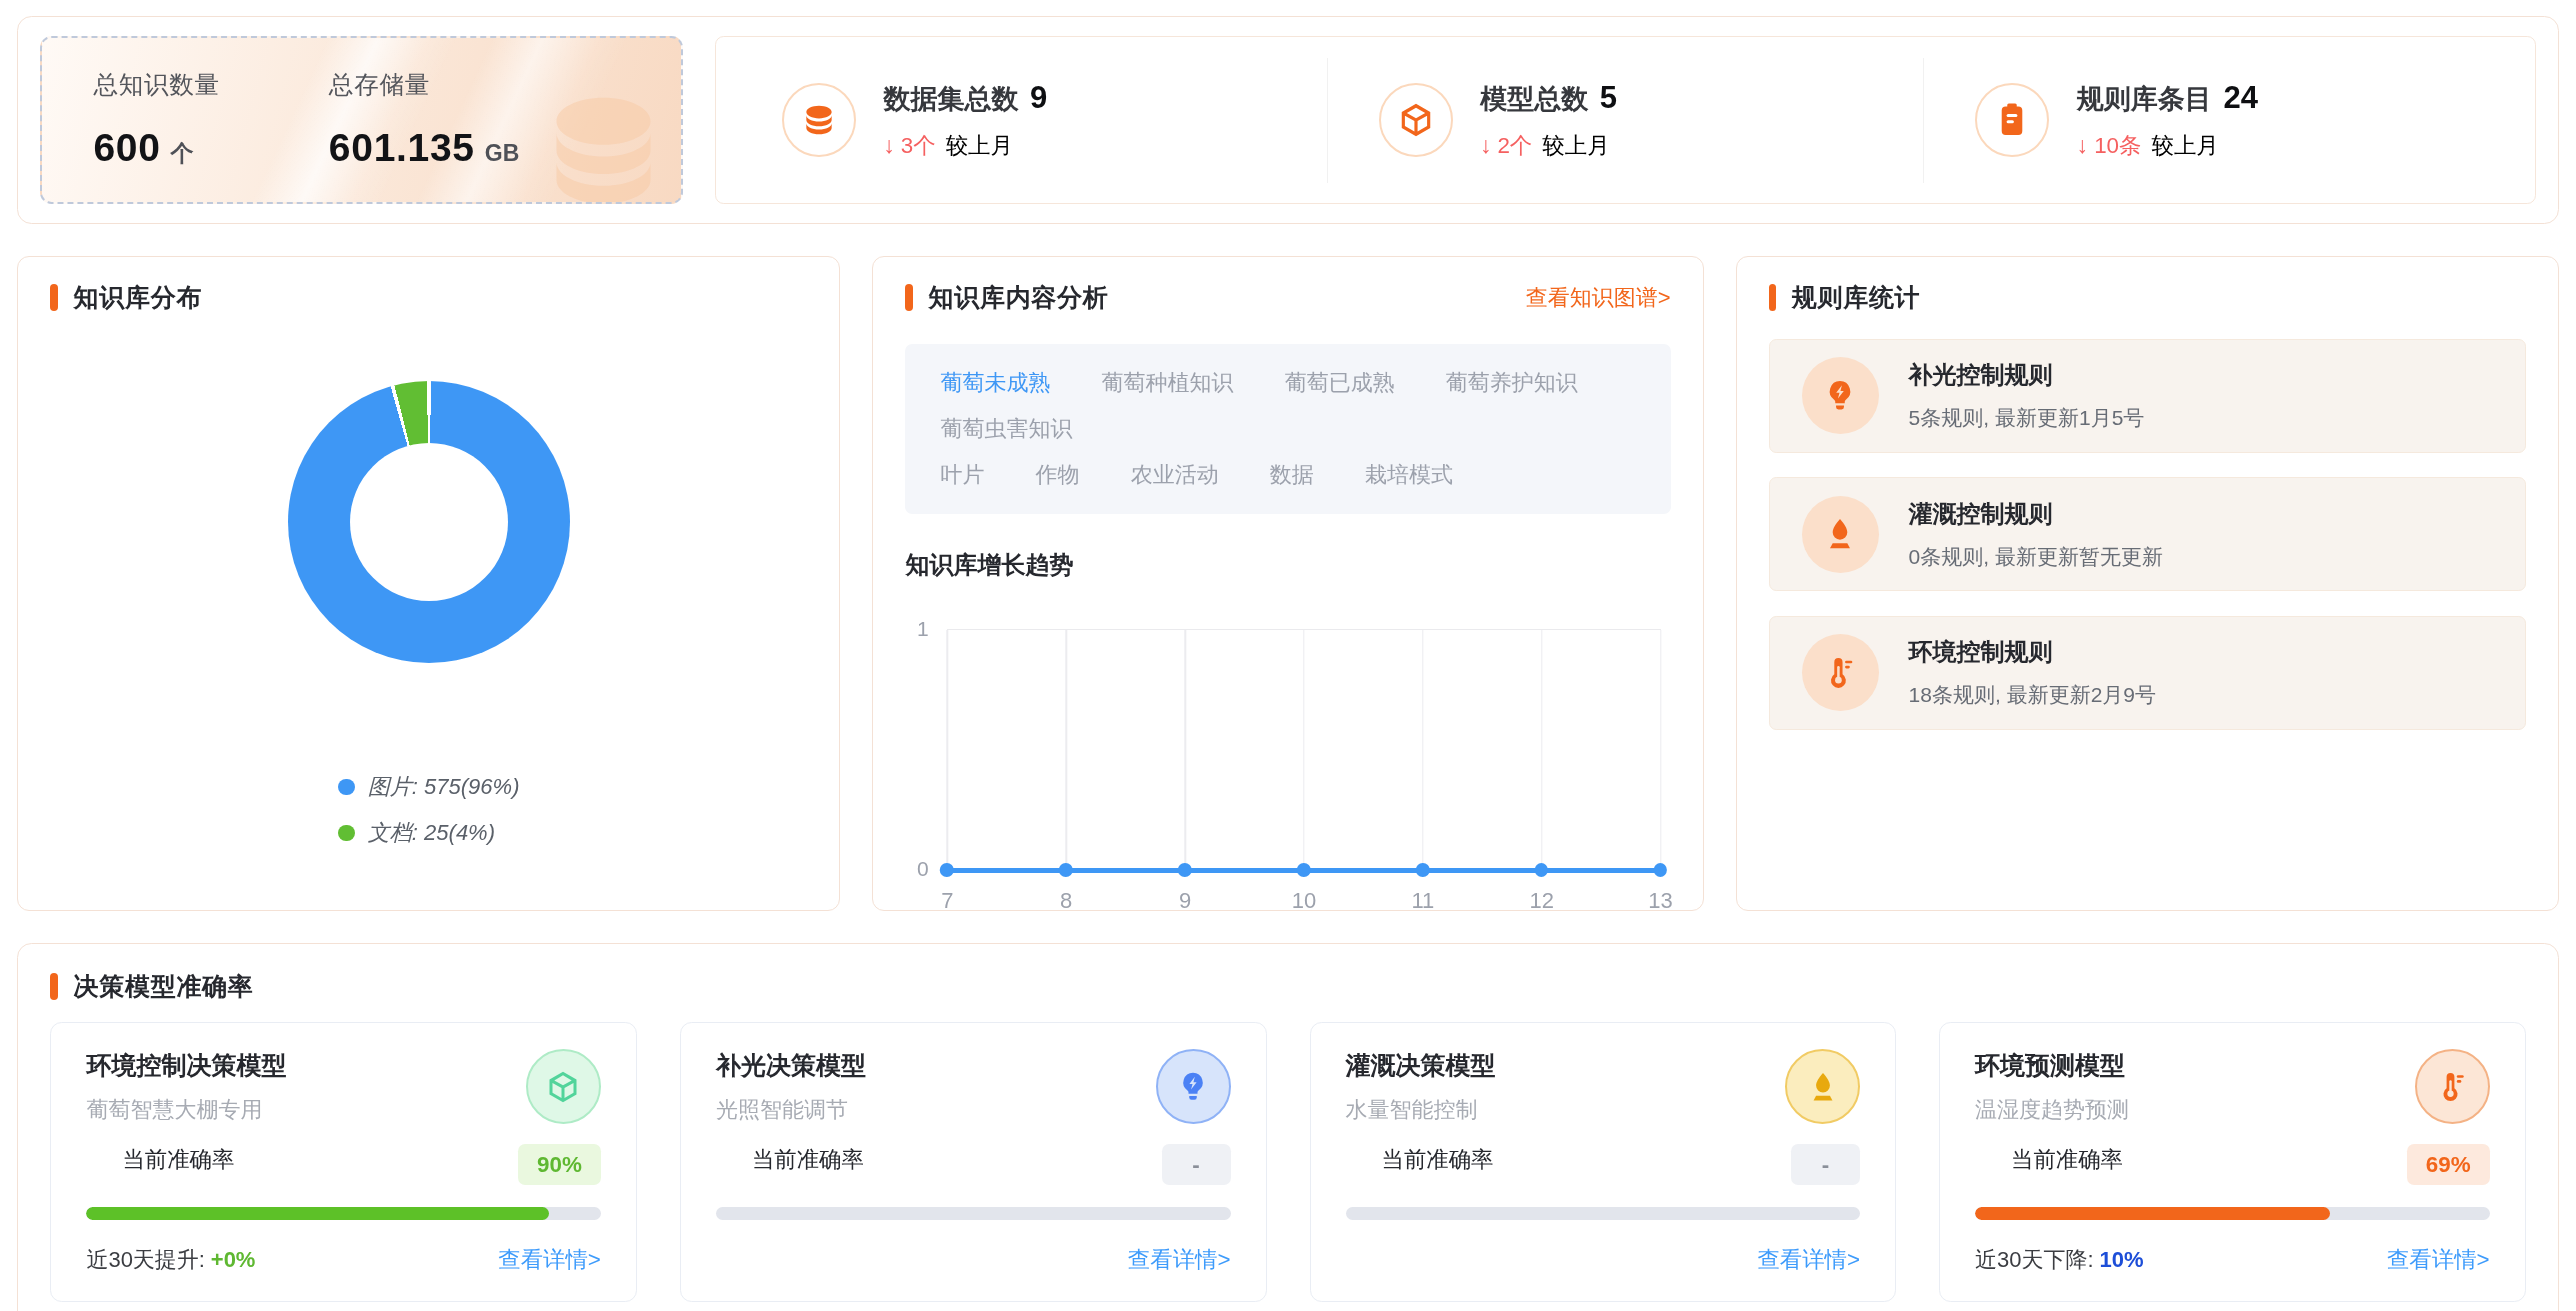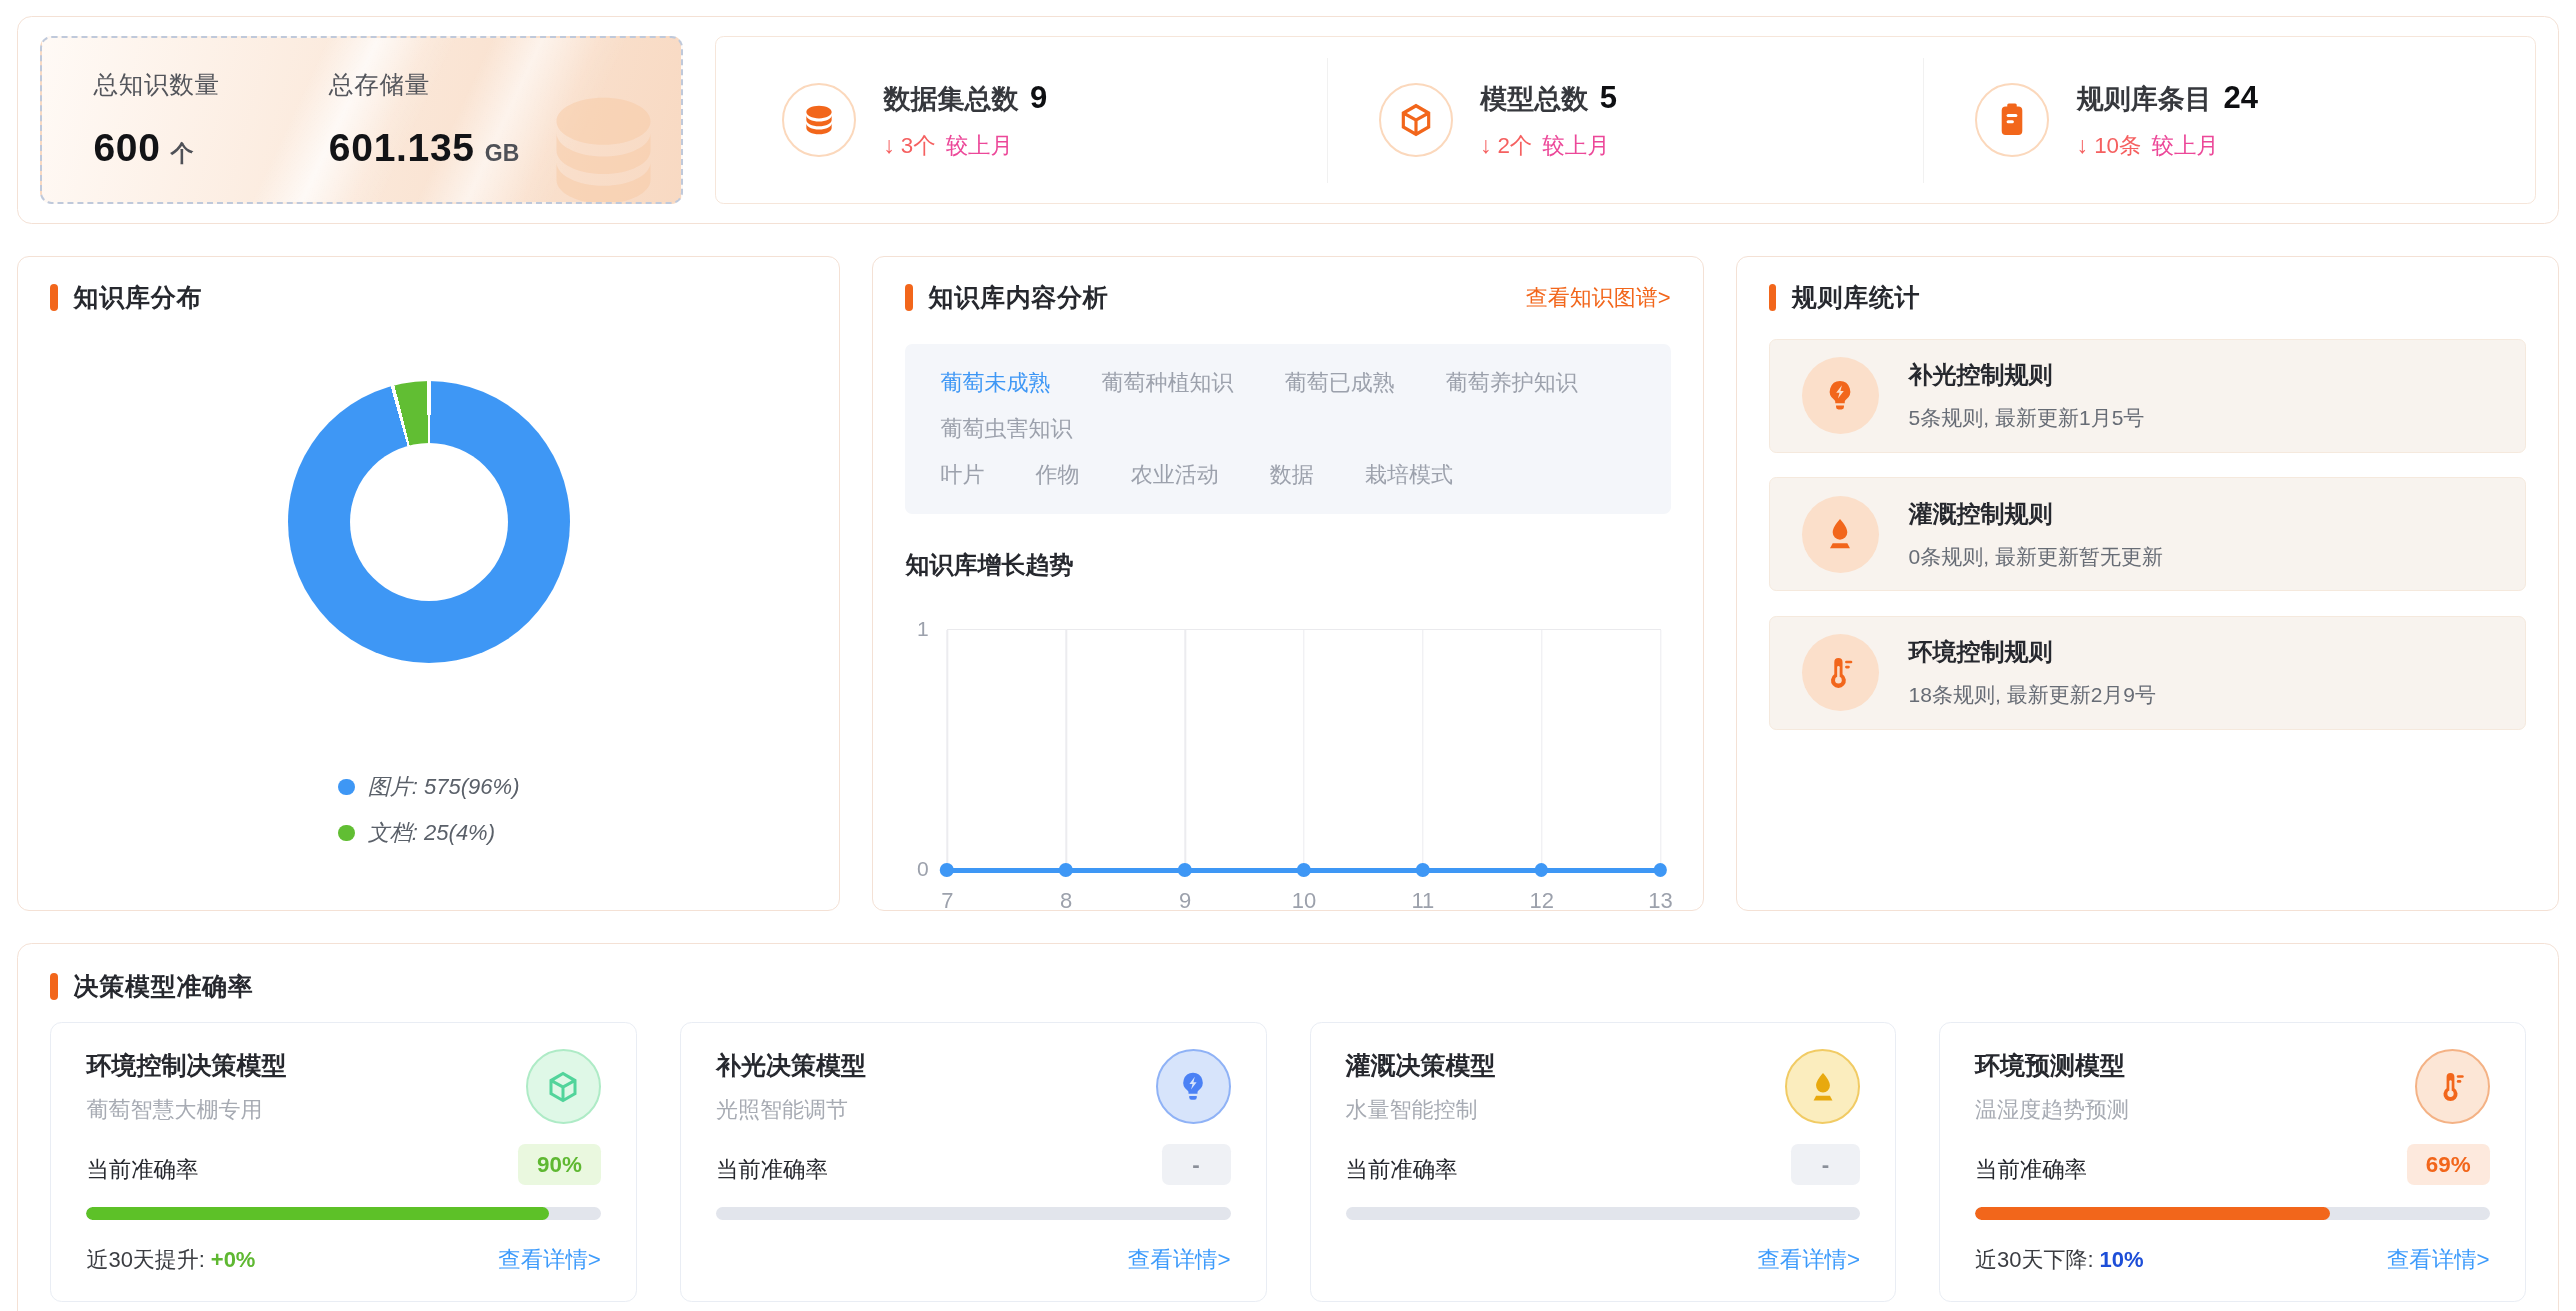--- a/index.html
+++ b/index.html
@@ -32,21 +32,21 @@
   .stat { flex:1; display:flex; align-items:center; gap:27.5px; padding:22px 0 22px 51px; }
   .stat + .stat { border-left:1.4px solid #F1F1F1; }
   .stat-icon { width:74px; height:74px; flex:none; border:2.2px solid #FBD8BC; border-radius:50%;
     display:flex; align-items:center; justify-content:center; color:#F2661B; background:#fff; }
   .stat-icon svg { width:38px; height:38px; }
   .stat-title { font-size:27px; color:#36383D; font-weight:600; display:flex; align-items:baseline; gap:11.6px; }
   .stat-title b { font-size:31px; color:#0E0F12; }
   .stat-sub { margin-top:13px; font-size:22.4px; display:flex; align-items:center; gap:5.8px; }
   .stat-sub .arr { color:#F56060; font-size:23px; }
   .stat-sub .delta { color:#F56060; }
-  .stat-sub .cmp { color:#ec4899; margin-left:4.3px; }
+  .stat-sub .cmp { color:#000000; margin-left:4.3px; }
 
   
   .mid-row { display:grid; grid-template-columns:1fr 1.01fr 1fr; gap:32px; height:655px; margin-bottom:32px; }
   .mid-row .panel { padding:24px 32px; overflow:hidden;border-radius:12px; }
 
   
   .donut-wrap { position:relative; width:282px; height:282px; margin:67px auto 0; }
   .donut { width:282px; height:282px; border-radius:50%; }
   .donut-hole { position:absolute; inset:62px; border-radius:50%; background:#fff; }
   .legend { margin:109px auto 0; width:fit-content; display:flex; flex-direction:column; gap:16px; }
@@ -87,21 +87,21 @@
   .model-card { border:1.4px solid #E9EDF4; border-radius:11.6px; padding:26px 35px; background:#fff; }
   .mc-head { display:flex; justify-content:space-between; align-items:flex-start; min-height:78px; }
   .mc-name { font-size:25px; font-weight:bold; color:#26282E; }
   .mc-desc { margin-top:13px; font-size:22px; color:#A7ABB3; }
   .mc-icon { width:75px; height:75px; flex:none; border-radius:50%; display:flex; align-items:center; justify-content:center; }
   .mc-icon svg { width:36px; height:36px; }
   .mc-icon.green { background:#DFF8E7; border:2.2px solid #AEEBC6; color:#52D49B; }
   .mc-icon.blue  { background:#D7E4FB; border:2.2px solid #8FB2F6; color:#4B81F5; }
   .mc-icon.gold  { background:#FBEDBE; border:2.2px solid #F1CB64; color:#E8A90F; }
   .mc-icon.orange{ background:#FCE6D6; border:2.2px solid #F4B285; color:#F2661B; }
-  .mc-acc { margin-top:17.4px; display:flex; align-items:flex-end; justify-content:space-between; }
+  .mc-acc { margin-top:17.4px; display:flex; align-items:flex-start; justify-content:space-between;margin-left:36px; }
   .mc-acc-label { font-size:22.4px; color:#26282E; }
   .badge { font-size:22.4px; font-weight:bold; border-radius:7.2px; padding:7.2px 19px; min-width:69px; text-align:center; }
   .mc-bar { margin-top:22px; height:13px; border-radius:6.5px; background:#E2E5EC; overflow:hidden; }
   .mc-fill { height:100%; border-radius:6.5px; width:0; }
   .mc-foot { margin-top:24.6px; display:flex; align-items:center; justify-content:space-between; min-height:27.5px; }
   .mc-trend { font-size:22px; color:#3B3D42; }
   .mc-trend b { margin-left:5.8px; }
   .link-blue { font-size:22.4px; color:#3D9BFB; cursor:pointer; text-decoration:none; margin-left:auto; }
 </style>
 </head>

